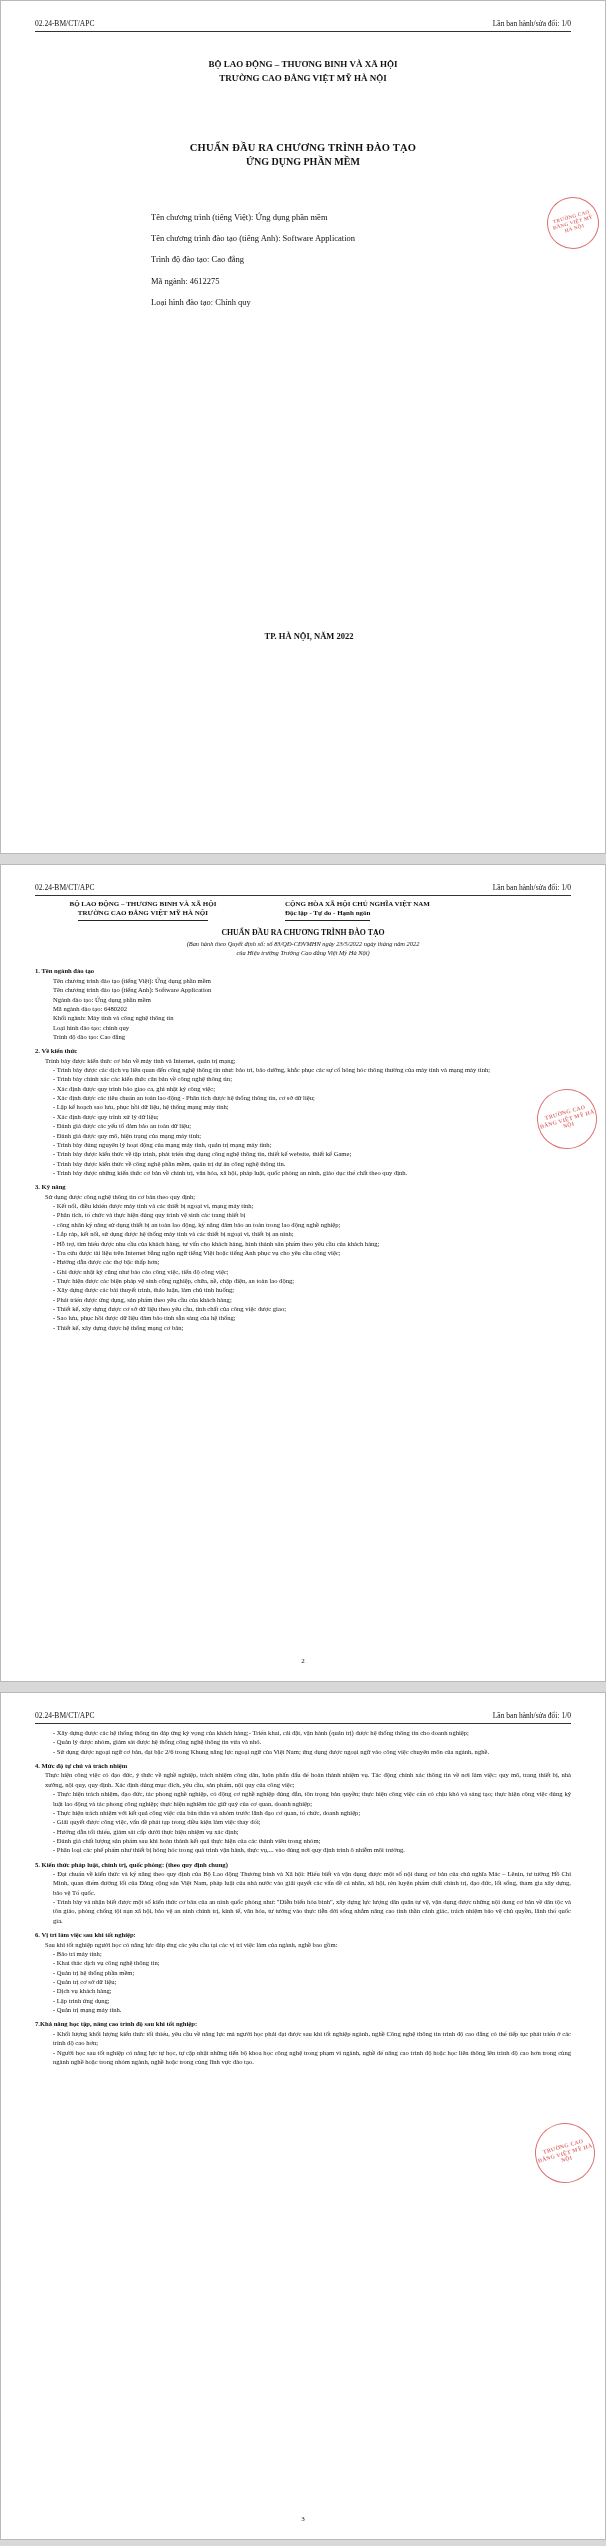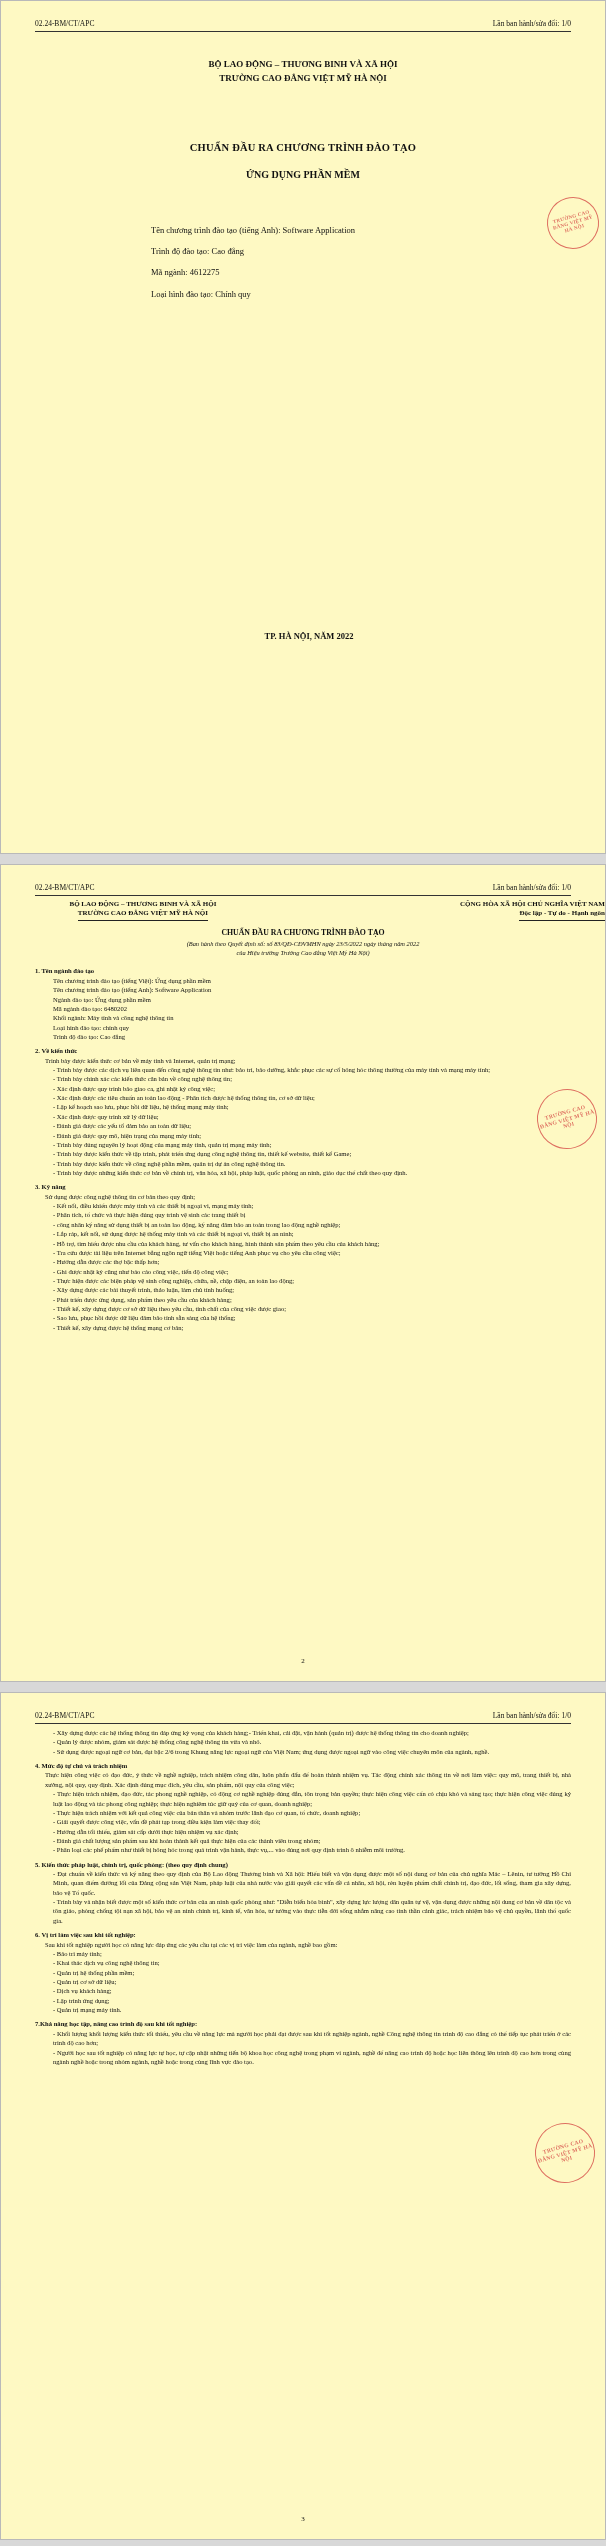--- a/index.html
+++ b/index.html
@@ -7,21 +7,21 @@
     margin: 0; padding: 0;
     background: #d8d8d8;
     font-family: "Liberation Serif", serif;
   }
   body {
     width: 606px;
   }
   .page {
     position: relative;
     width: 606px;
-    background: #fef9c3;
+    background: #ffffff;
     border: 1px solid #b9b9b9;
     margin-bottom: 10px;
     overflow: hidden;
     color: #111;
   }
   .page-1 { height: 854px; }
   .page-2 { height: 818px; }
   .page-3 { height: 848px; }
 
   .hdr {
@@ -48,21 +48,21 @@
     line-height: 1.55;
   }
   .p1-title {
     margin-top: 56px;
     text-align: center;
     font-size: 10.5px;
     font-weight: bold;
     letter-spacing: .2px;
   }
   .p1-sub {
-    margin-top: 16px;
+    margin-top: 3px;
     text-align: center;
     font-size: 10px;
     font-weight: bold;
   }
   .p1-list {
     margin: 40px 0 0 150px;
     font-size: 8.5px;
     line-height: 2.5;
   }
   .p1-foot {
@@ -80,21 +80,21 @@
     font-size: 6.6px;
     line-height: 1.42;
     text-align: justify;
   }
   .twocol {
     display: flex;
     margin-top: 4px;
     font-size: 7px;
   }
   .twocol .c1 { width: 47%; text-align: center; line-height: 1.35; }
-  .twocol .c2 { width: 53%; text-align: right; line-height: 1.35; }
+  .twocol .c2 { width: 53%; text-align: left; line-height: 1.35; }
   .twocol .u { display: inline-block; border-bottom: 1px solid #222; padding-bottom: 1px; }
   .doc-title {
     text-align: center;
     font-weight: bold;
     font-size: 7.8px;
     margin-top: 7px;
   }
   .doc-note {
     text-align: center;
     font-style: italic;
@@ -165,20 +165,21 @@
 
   <div class="p1-org">
     <div>BỘ LAO ĐỘNG – THƯƠNG BINH VÀ XÃ HỘI</div>
     <div>TRƯỜNG CAO ĐẲNG VIỆT MỸ HÀ NỘI</div>
   </div>
 
   <div class="p1-title">CHUẨN ĐẦU RA CHƯƠNG TRÌNH ĐÀO TẠO</div>
   <div class="p1-sub">ỨNG DỤNG PHẦN MỀM</div>
 
   <div class="p1-list">
+    <div>Tên chương trình (tiếng Việt): Ứng dụng phần mềm</div>
     <div>Tên chương trình đào tạo (tiếng Anh): Software Application</div>
     <div>Trình độ đào tạo: Cao đẳng</div>
     <div>Mã ngành: 4612275</div>
     <div>Loại hình đào tạo: Chính quy</div>
   </div>
 
   <div class="p1-foot">TP. HÀ NỘI, NĂM 2022</div>
 
   <div class="stamp stamp-p1">
     <div class="inner">TRƯỜNG CAO ĐẲNG VIỆT MỸ HÀ NỘI</div>

